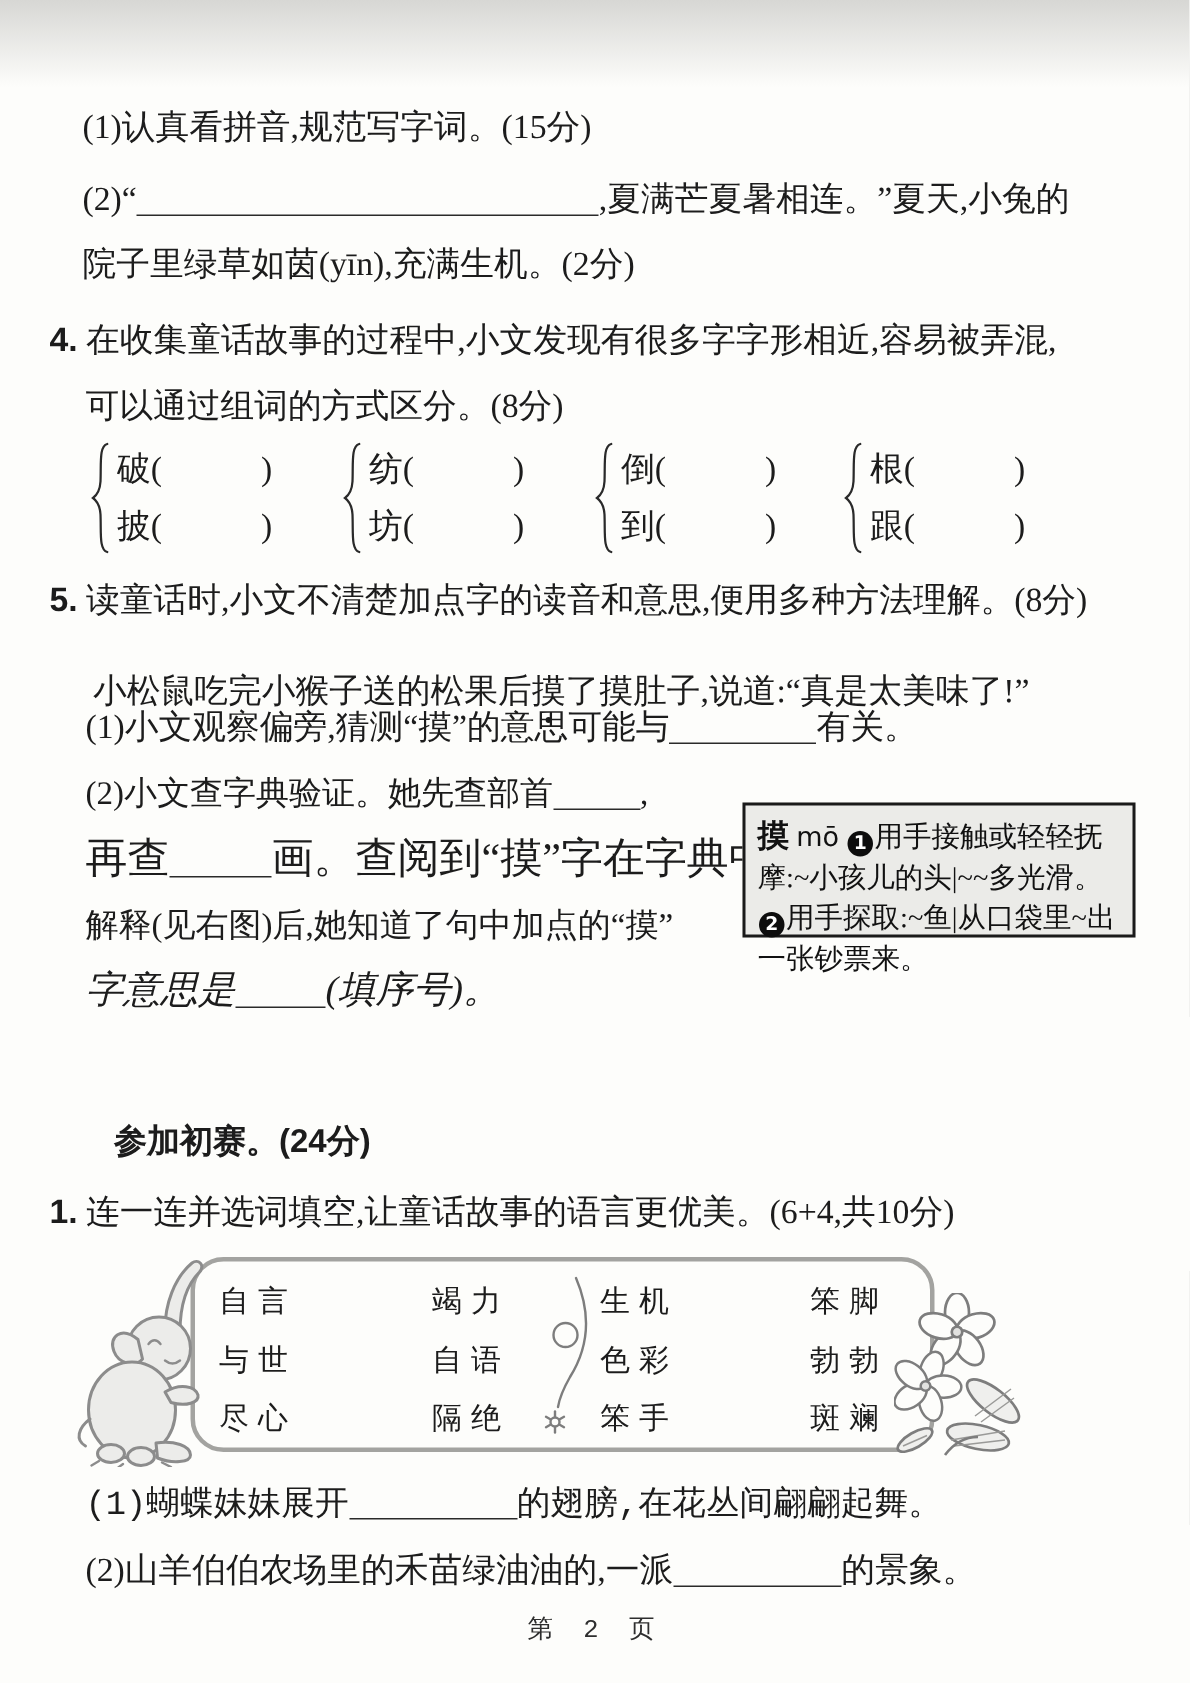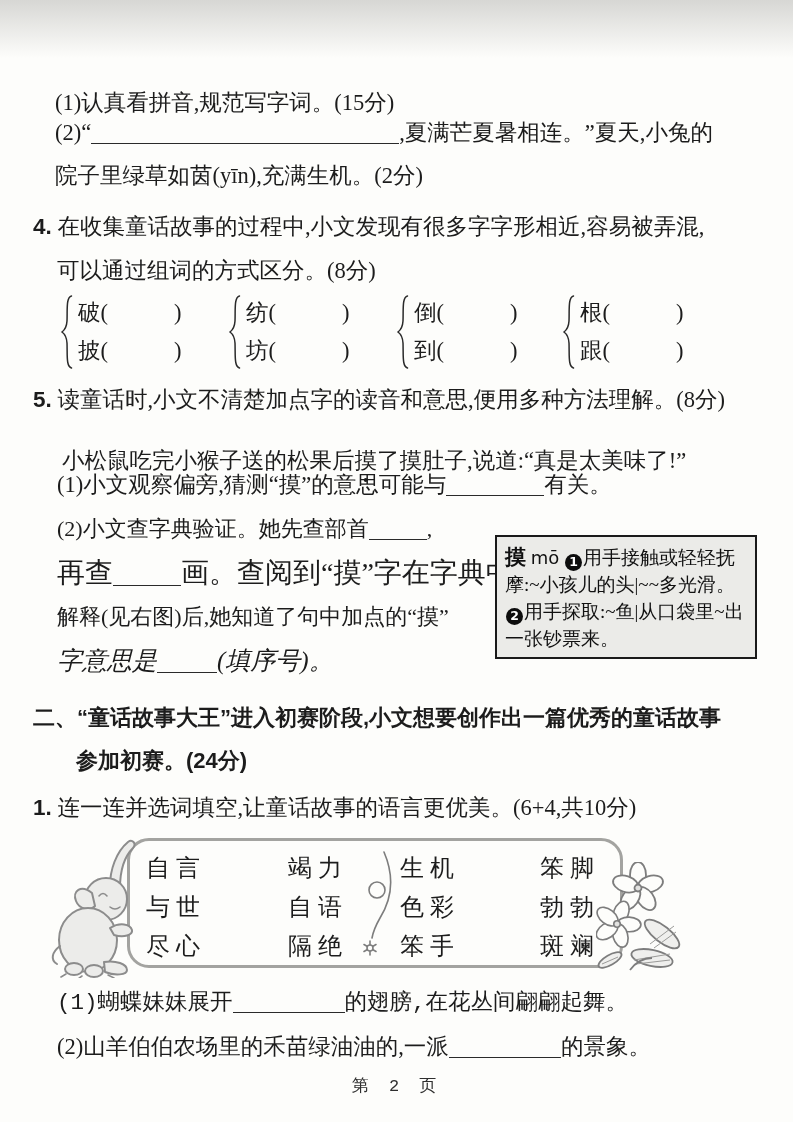--- a/index.html
+++ b/index.html
@@ -17,46 +17,46 @@
   .blank{display:inline-block;border-bottom:1.6px solid #2a2a2a;height:20px;vertical-align:-4px;}
   
   .pair-group{position:absolute;display:flex;align-items:center;gap:5px;}
   .pair-line{height:38px;line-height:38px;font-size:22.5px;white-space:nowrap;}
   .ans-gap{display:inline-block;width:66px;}
   
   .emph{position:relative;display:inline-block;}
   .emph-dot{position:absolute;left:50%;bottom:-6px;transform:translateX(-50%);
     width:4.5px;height:4.5px;border-radius:50%;background:#1b1b1b;}
   
-  .dict-box{position:absolute;left:495px;top:535px;width:262px;height:124px;
+  .dict-box{position:absolute;left:495px;top:535px;width:262px;height:90px;
     box-sizing:border-box;background:#ebebe8;border:2px solid #1a1a1a;
     padding:7px 8px 6px 8px;font-size:19px;line-height:27px;color:#111;}
   .dict-head{font-weight:bold;font-size:21px;}
   .dict-pinyin{font-family:"DejaVu Sans",sans-serif;font-size:18px;}
   .circ{display:inline-flex;width:17px;height:17px;border-radius:50%;
     background:#0d0d0d;color:#fff;font-size:12.5px;line-height:1;
     align-items:center;justify-content:center;font-weight:bold;
     vertical-align:-2px;font-family:"DejaVu Sans",sans-serif;margin:0 1px;}
   
   .word-box{position:absolute;left:127px;top:838px;width:496px;height:130px;
     box-sizing:border-box;border:3px solid #a3a3a0;border-radius:22px;background:#fdfdfb;}
-  .word-col{position:absolute;top:849px;line-height:39px;font-size:24px;letter-spacing:6px;white-space:nowrap;}
+  .word-col{position:absolute;top:849px;line-height:39px;font-size:20px;letter-spacing:6px;white-space:nowrap;}
   .word-col div{height:39px;}
   .illus{position:absolute;}
   .footer{position:absolute;left:0;top:1074px;width:100%;text-align:center;
     font-size:17px;letter-spacing:5px;color:#2e2e2e;
     font-family:Liberation Mono, monospace;}
 </style>
 </head>
 <body>
 
 <div class="page">
   <div class="page-top-shade"></div>
 
-  <div class="line" style="left:55px;top:88px;">
+  <div class="line" style="left:55px;top:70px;">
     <span>(1)认真看拼音,规范写字词。(15分)</span>
   </div>
   <div class="line" style="left:55px;top:118px;">
     <span>(2)“</span><span class="blank" style="width:308px;"></span><span>,夏满芒夏暑相连。”夏天,小兔的</span>
   </div>
   <div class="line" style="left:55px;top:161px;">
     <span>院子里绿草如茵(yīn),充满生机。(2分)</span>
   </div>
 
   <div class="line" style="left:33px;top:212px;">
@@ -126,23 +126,20 @@
   <div class="line" style="left:57px;top:646px;font-size:25px;font-style:italic;">
     <span>字意思是</span><span class="blank" style="width:60px;"></span><span>(填序号)。</span>
   </div>
 
   <div class="dict-box">
     <span class="dict-head">摸</span>
     <span class="dict-pinyin">mō</span>
     <span class="circ">1</span><span>用手接触或轻轻抚摩:~小孩儿的头|~~多光滑。</span><span class="circ">2</span><span>用手探取:~鱼|从口袋里~出一张钞票来。</span>
   </div>
 
-  <div class="line bold-head" style="left:33px;top:703px;">
-    <span>二、</span><span>“童话故事大王”进入初赛阶段,小文想要创作出一篇优秀的童话故事</span>
-  </div>
   <div class="line bold-head" style="left:76px;top:746px;">
     <span>参加初赛。(24分)</span>
   </div>
 
   <div class="line" style="left:33px;top:793px;">
     <span class="qnum">1.</span>
     <span>连一连并选词填空,让童话故事的语言更优美。(6+4,共10分)</span>
   </div>
 
   <div class="word-box"></div>

